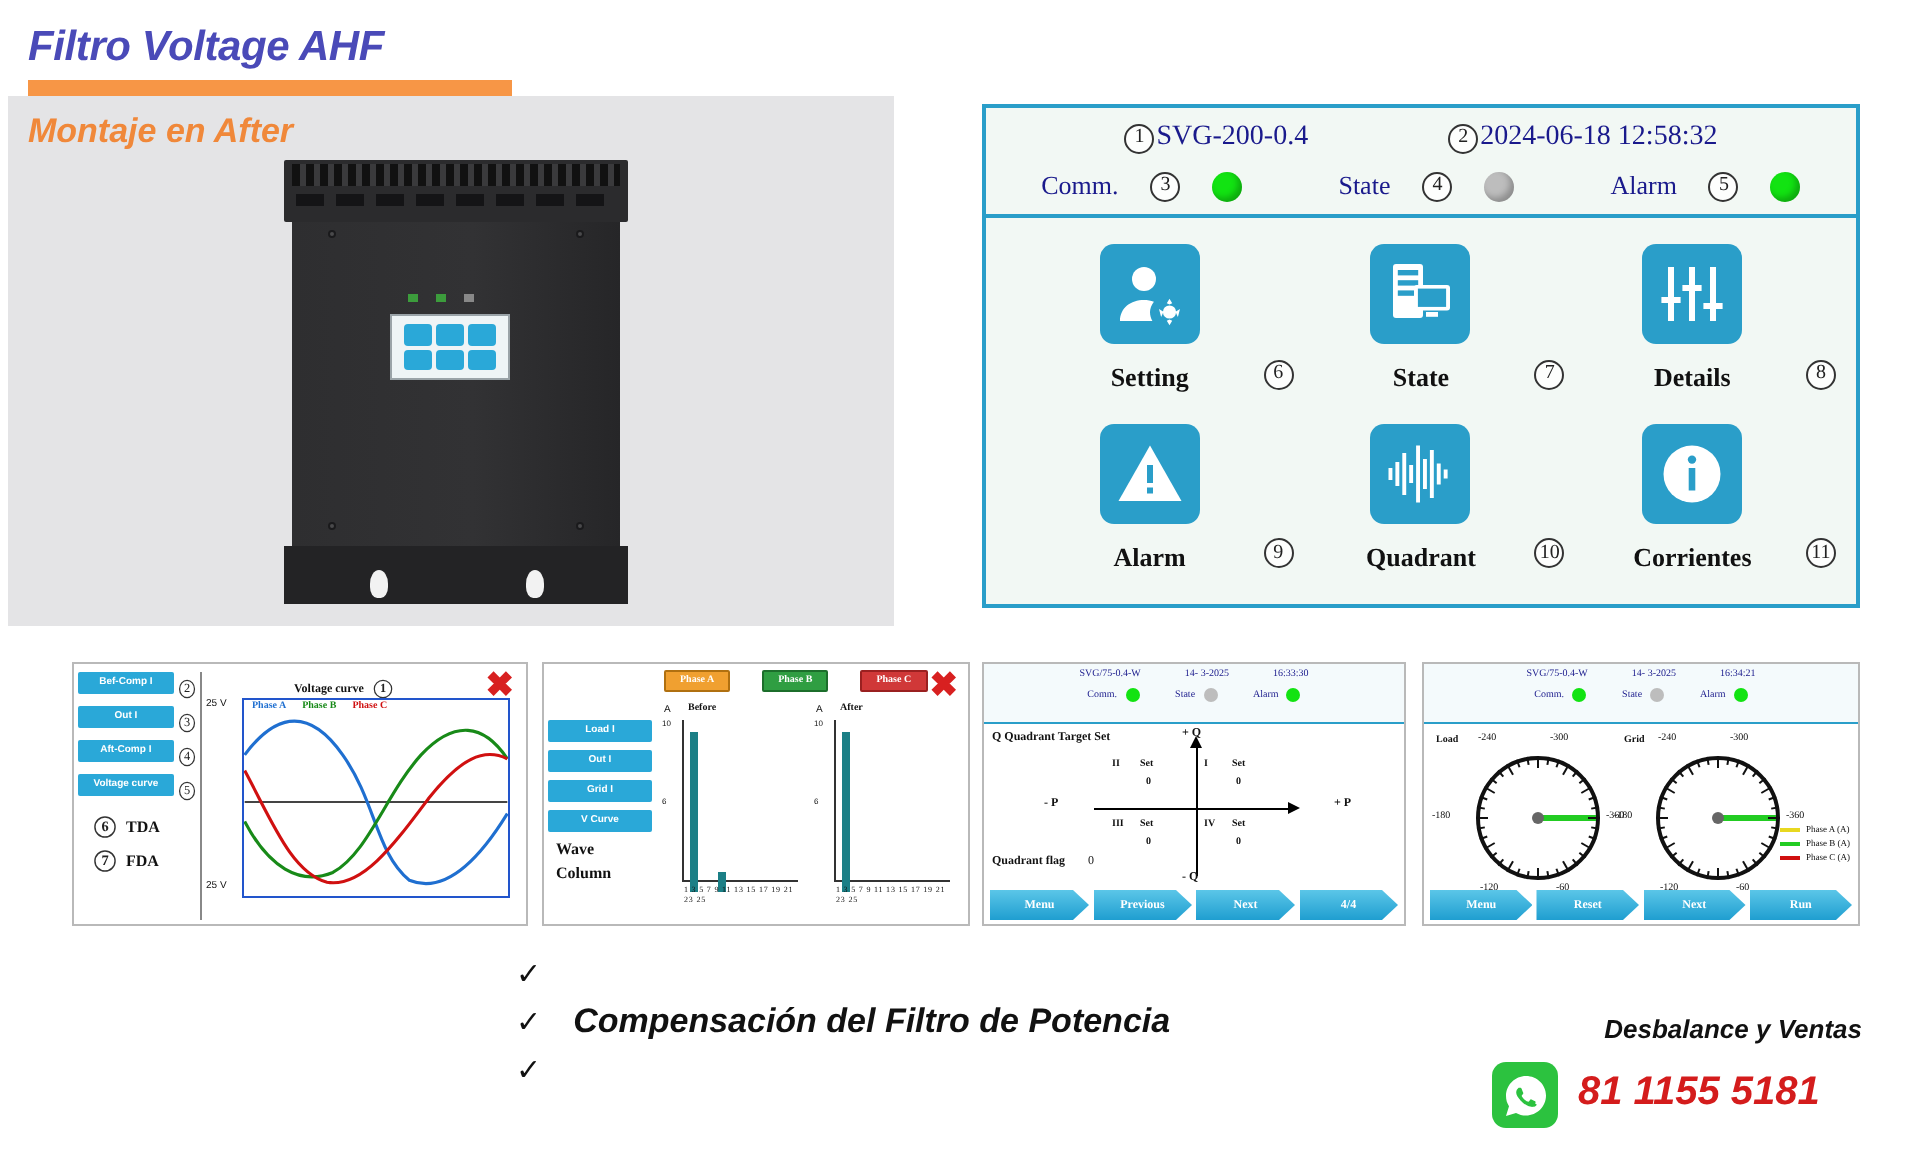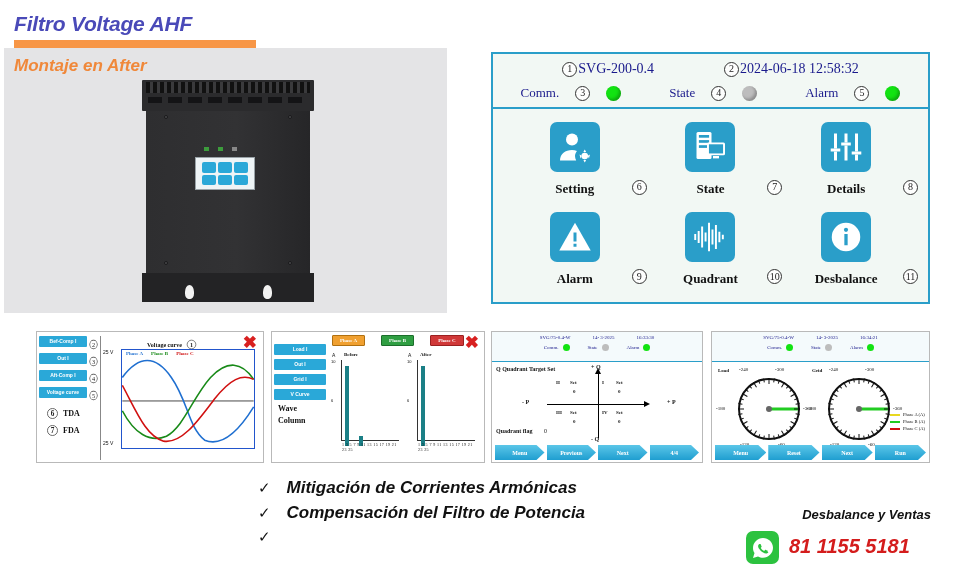--- a/index.html
+++ b/index.html
@@ -129,21 +129,21 @@
   .s1-plot { position:absolute; left:84px; top:17px; width:134px; height:100px;
     border:1px solid #2255cc; background:#fff; overflow:hidden; }
   .s1-leg { position:absolute; top:1px; left:4px; display:flex; gap:8px;
     font-size:5px; font-weight:bold; font-family:"Liberation Serif",serif; z-index:2;}
   .s1-axmax { position:absolute; left:66px; top:17px; font-size:5px; color:#111;}
   .s1-axmin { position:absolute; left:66px; top:108px; font-size:5px; color:#111;}
   .xclose { position:absolute; color:#d82020; font-size:17px; font-weight:bold;
     line-height:1; font-family:"Liberation Sans",sans-serif; }
 
   
-  .s2-side { position:absolute; left:2px; top:12px; width:56px; }
+  .s2-side { position:absolute; left:2px; top:28px; width:56px; }
   .s2-btn { width:52px; height:11px; background:#2aa8d8; color:#fff; font-size:5px;
     font-weight:bold; text-align:center; line-height:11px; margin-bottom:4px; border-radius:1px;}
   .s2-txt { font-family:"Liberation Serif",serif; font-size:8px; font-weight:bold;
     color:#111; margin:3px 0 0 4px; }
   .s2-tabs { position:absolute; left:60px; top:3px; display:flex; gap:16px; }
   .s2-tab { font-size:5px; font-weight:bold; padding:2px 7px; border-radius:1px;
     color:#fff; font-family:"Liberation Serif",serif; }
   .s2-chart { position:absolute; top:18px; width:68px; height:106px; }
   .s2-c1 { left:60px; } .s2-c2 { left:136px; }
   .s2-cap { font-size:5px; font-family:"Liberation Serif",serif; color:#111;
@@ -360,21 +360,21 @@
 
     <div class="hmi-item">
       <div class="hmi-ico">
         <svg viewBox="0 0 24 24">
             <circle cx="12" cy="12" r="9.5"></circle>
             <rect x="10.9" y="10" width="2.2" height="7.5" fill="#2a9ec9"></rect>
             <circle cx="12" cy="7.2" r="1.4" fill="#2a9ec9"></circle>
           </svg>
       </div>
       <span class="badge badge-abs hmi-num">11</span>
-      <div class="hmi-label">Desbalance</div>
+      <div class="hmi-label">Corrientes</div>
     </div>
   </div>
 </div>
 
 <div class="shot shot1">
   <div class="s1-side">
     <div style="display:flex;align-items:center;">
       <div class="s1-btn">Bef-Comp I</div>
       <span class="badge" style="transform:scale(.62);">2</span>
     </div>
@@ -650,21 +650,20 @@
     <div class="s34-btn">Menu</div>
     <div class="s34-btn">Reset</div>
     <div class="s34-btn">Next</div>
     <div class="s34-btn">Run</div>
   </div>
 </div>
 
 <div class="bullets">
   <div class="bullet">
     <span class="chk">✓</span>
-    <span class="bul-txt">Mitigación de Corrientes Armónicas</span>
   </div>
   <div class="bullet">
     <span class="chk">✓</span>
     <span class="bul-txt">Compensación del Filtro de Potencia</span>
   </div>
   <div class="bullet">
     <span class="chk">✓</span>
   </div>
 </div>
 

